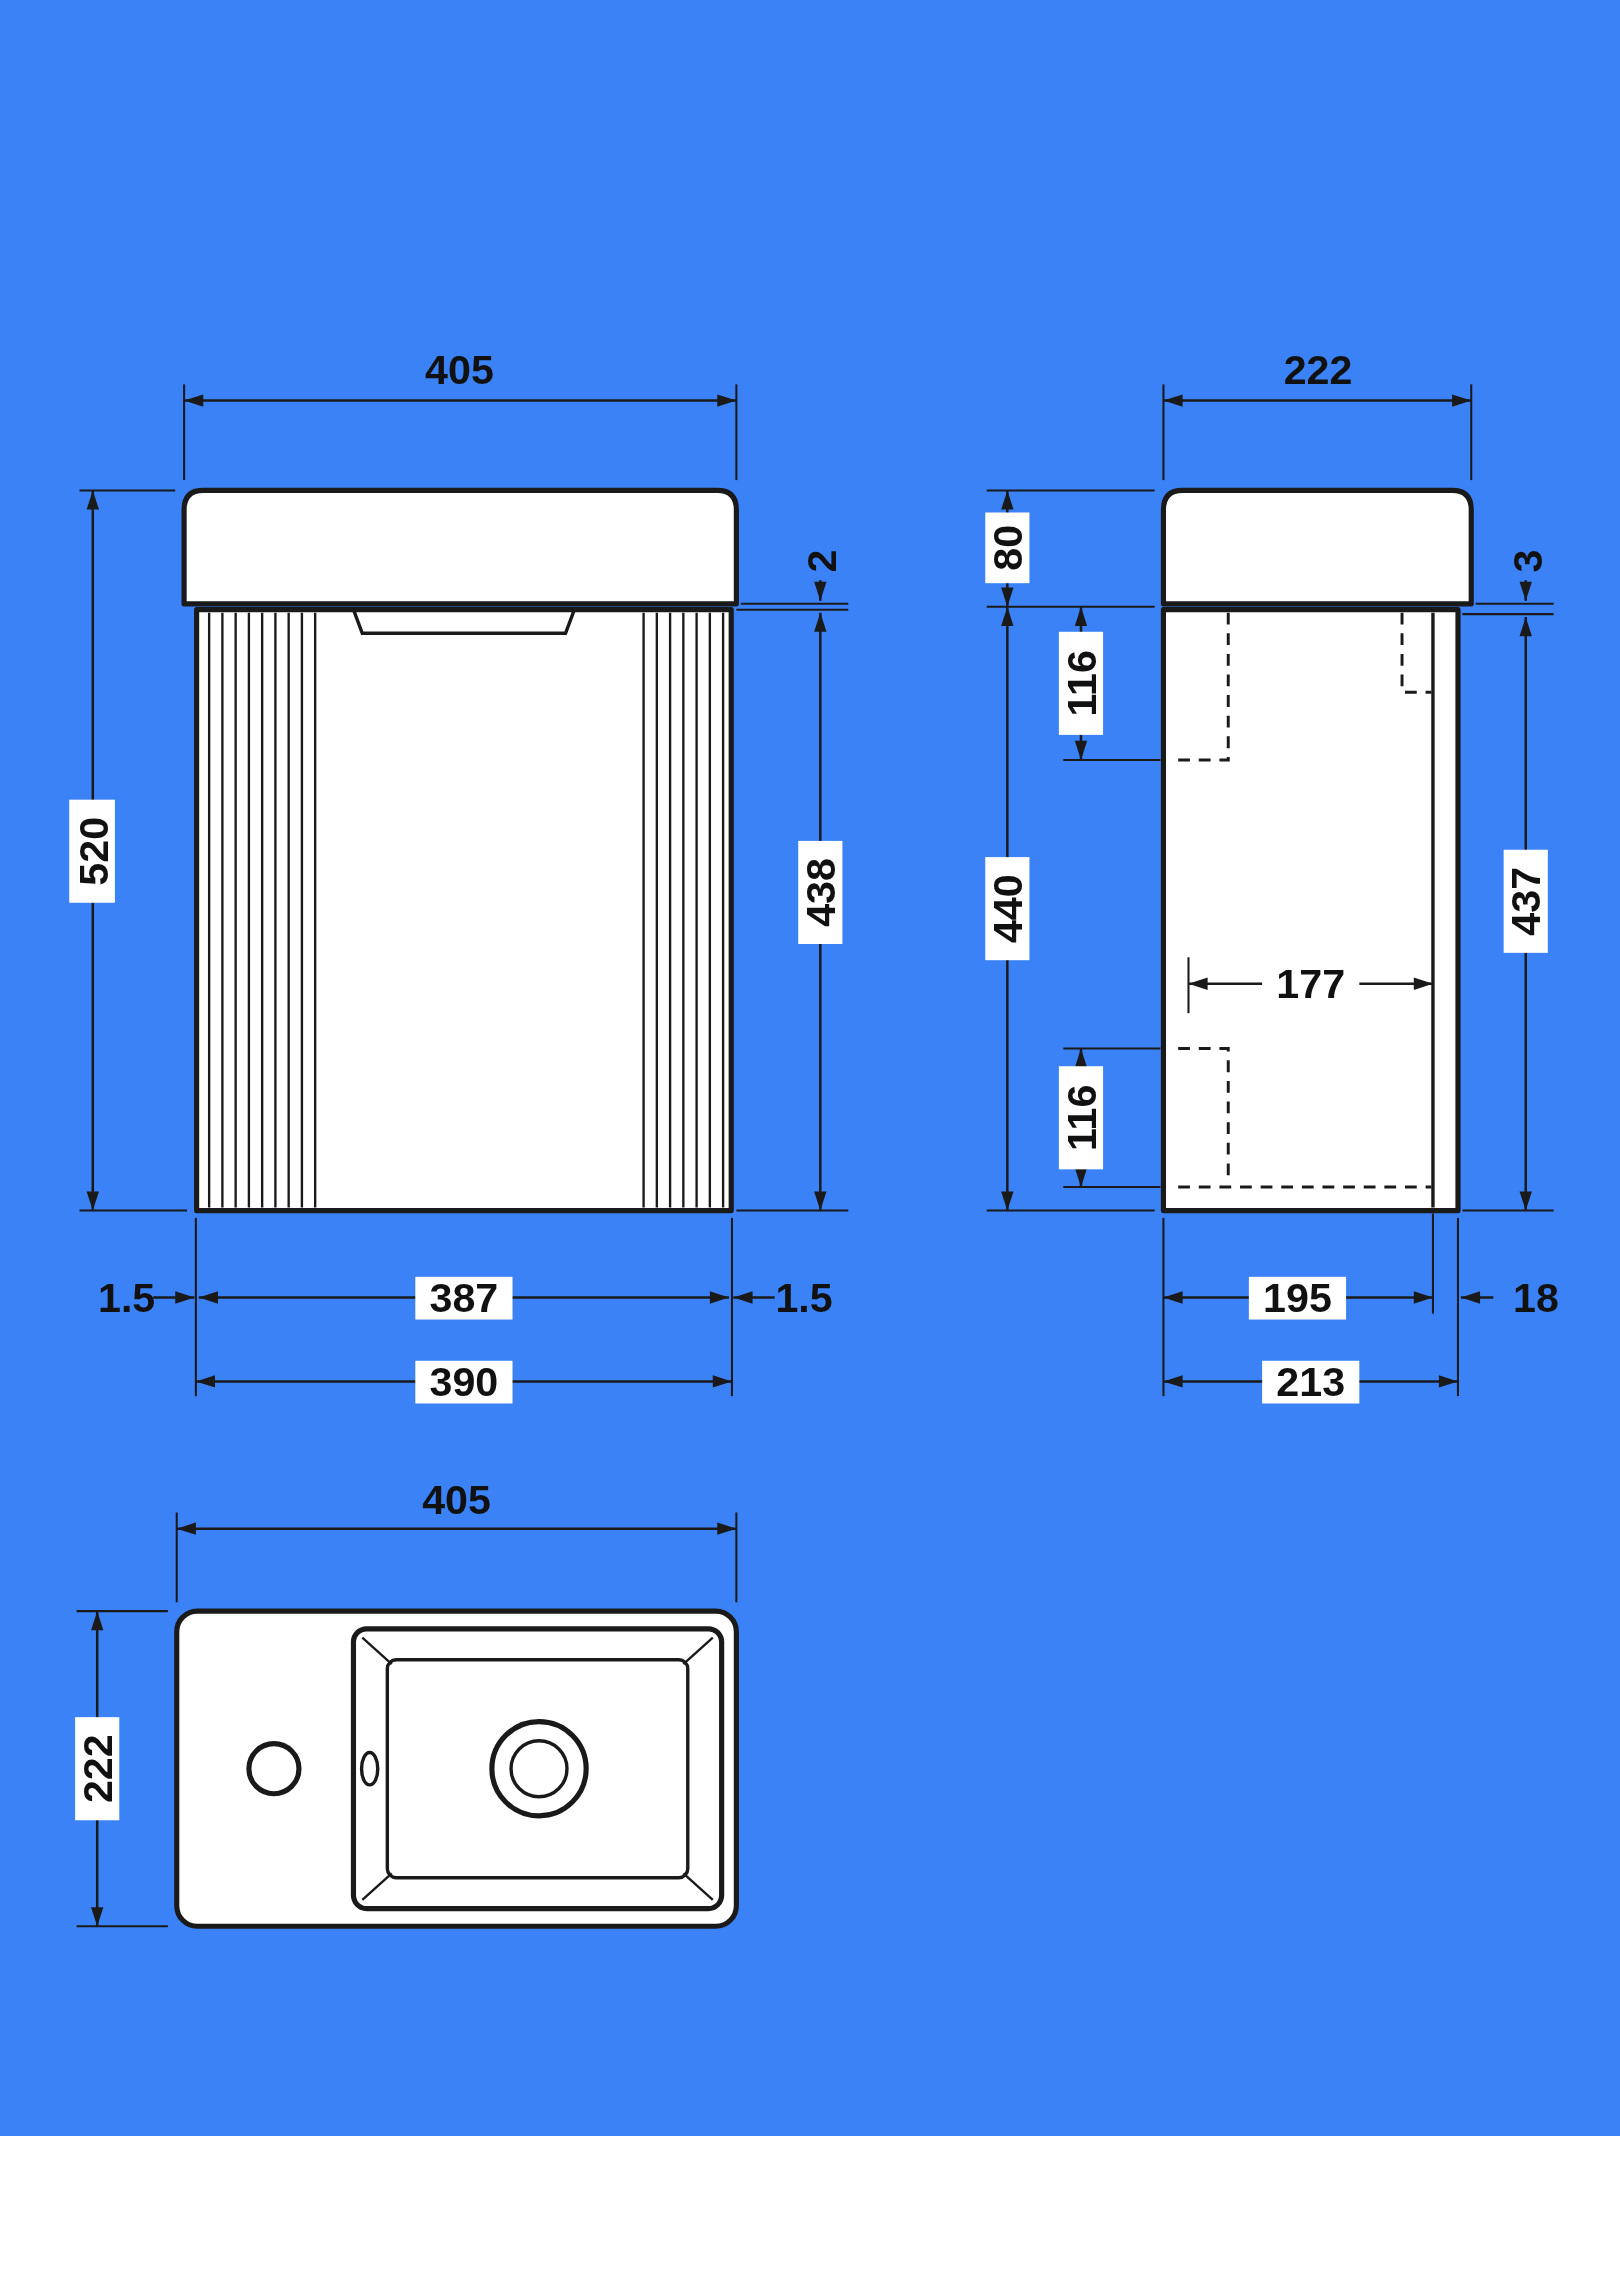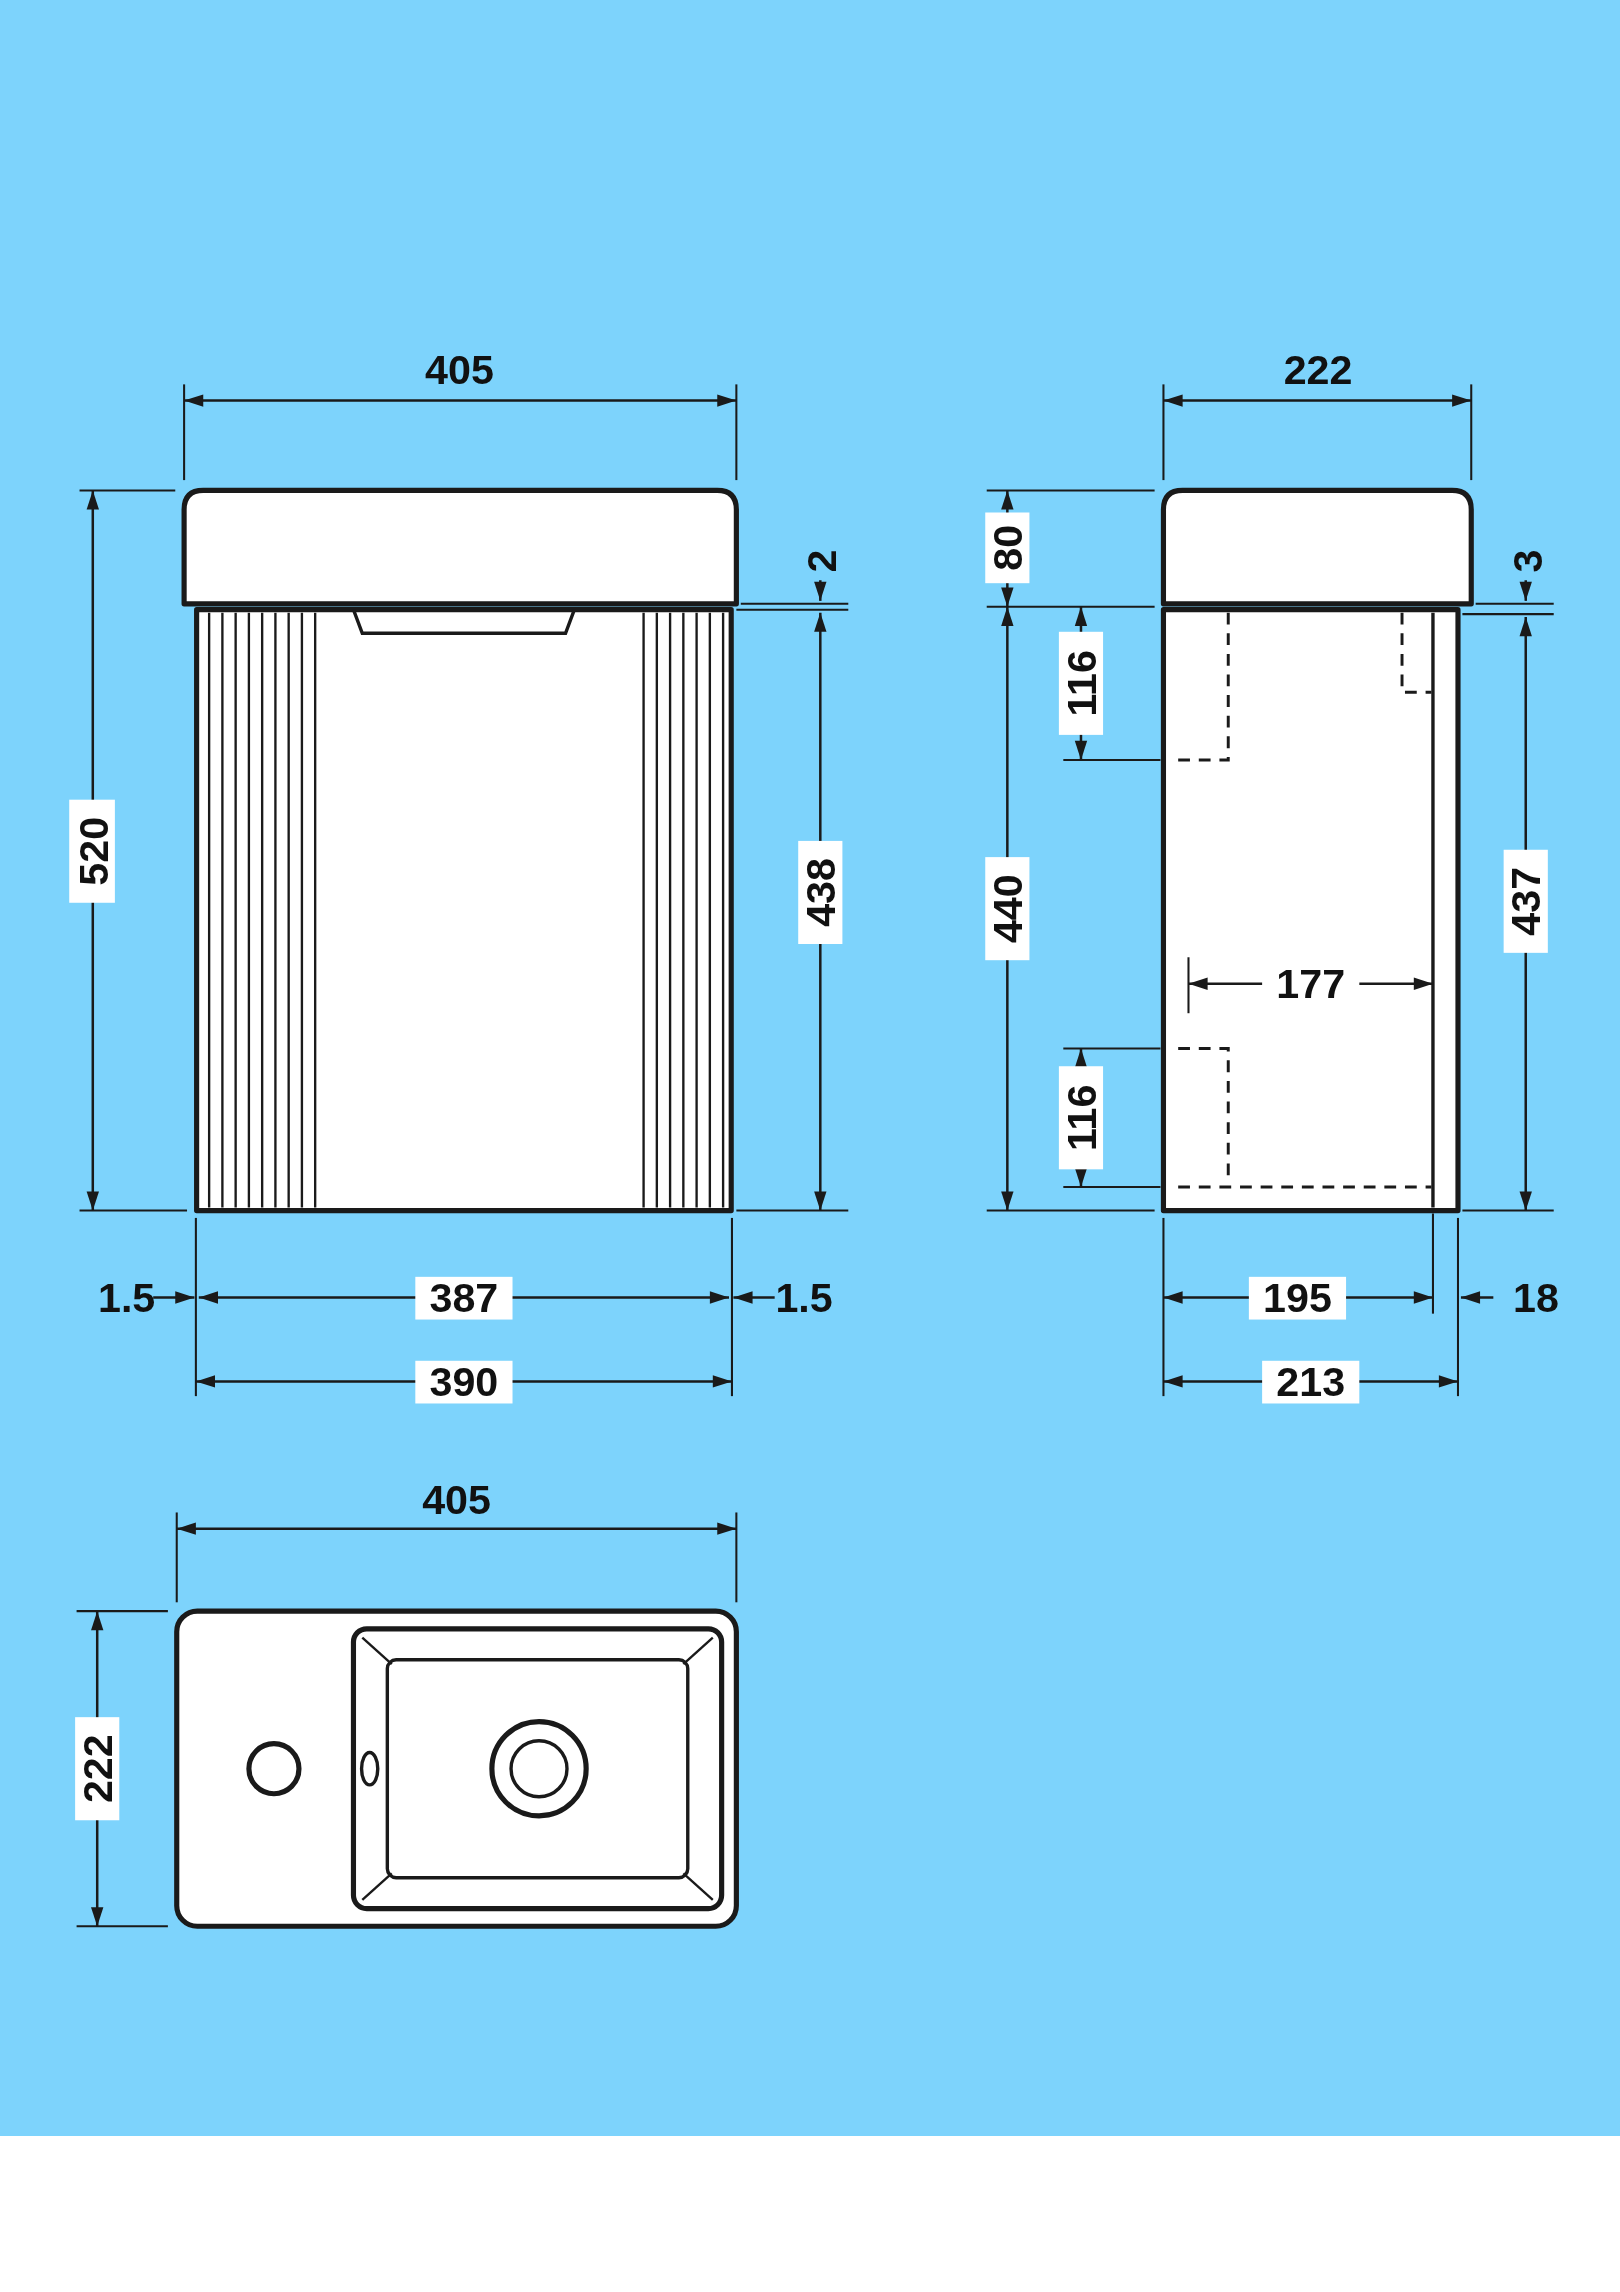--- a/index.html
+++ b/index.html
@@ -1,16 +1,16 @@
 <!DOCTYPE html>
 <html><head>
 <meta charset="utf-8">
 <style>
   html,body{margin:0;padding:0;background:#ffffff;}
-  .page{width:1620px;height:2136px;background:#7dd3fc;overflow:hidden;}
+  .page{width:1620px;height:2136px;background:#3b82f6;overflow:hidden;}
   svg{display:block;}
   .outline{fill:#ffffff;stroke:#1a1a1a;stroke-width:3.5;stroke-linejoin:round;}
   .nofill{fill:none;stroke:#1a1a1a;stroke-width:3.5;stroke-linejoin:round;}
   .mid{fill:none;stroke:#1a1a1a;stroke-width:2.3;}
   .flute{stroke:#1a1a1a;stroke-width:1.6;}
   .dim{stroke:#1a1a1a;stroke-width:1.7;fill:none;}
   .ext{stroke:#1a1a1a;stroke-width:1.4;fill:none;}
   .dash{stroke:#1a1a1a;stroke-width:2;fill:none;stroke-dasharray:8 6;}
   text{font-family:"Liberation Sans","DejaVu Sans",sans-serif;font-weight:bold;font-size:28px;fill:#111;}
   .tbg{fill:#ffffff;}

